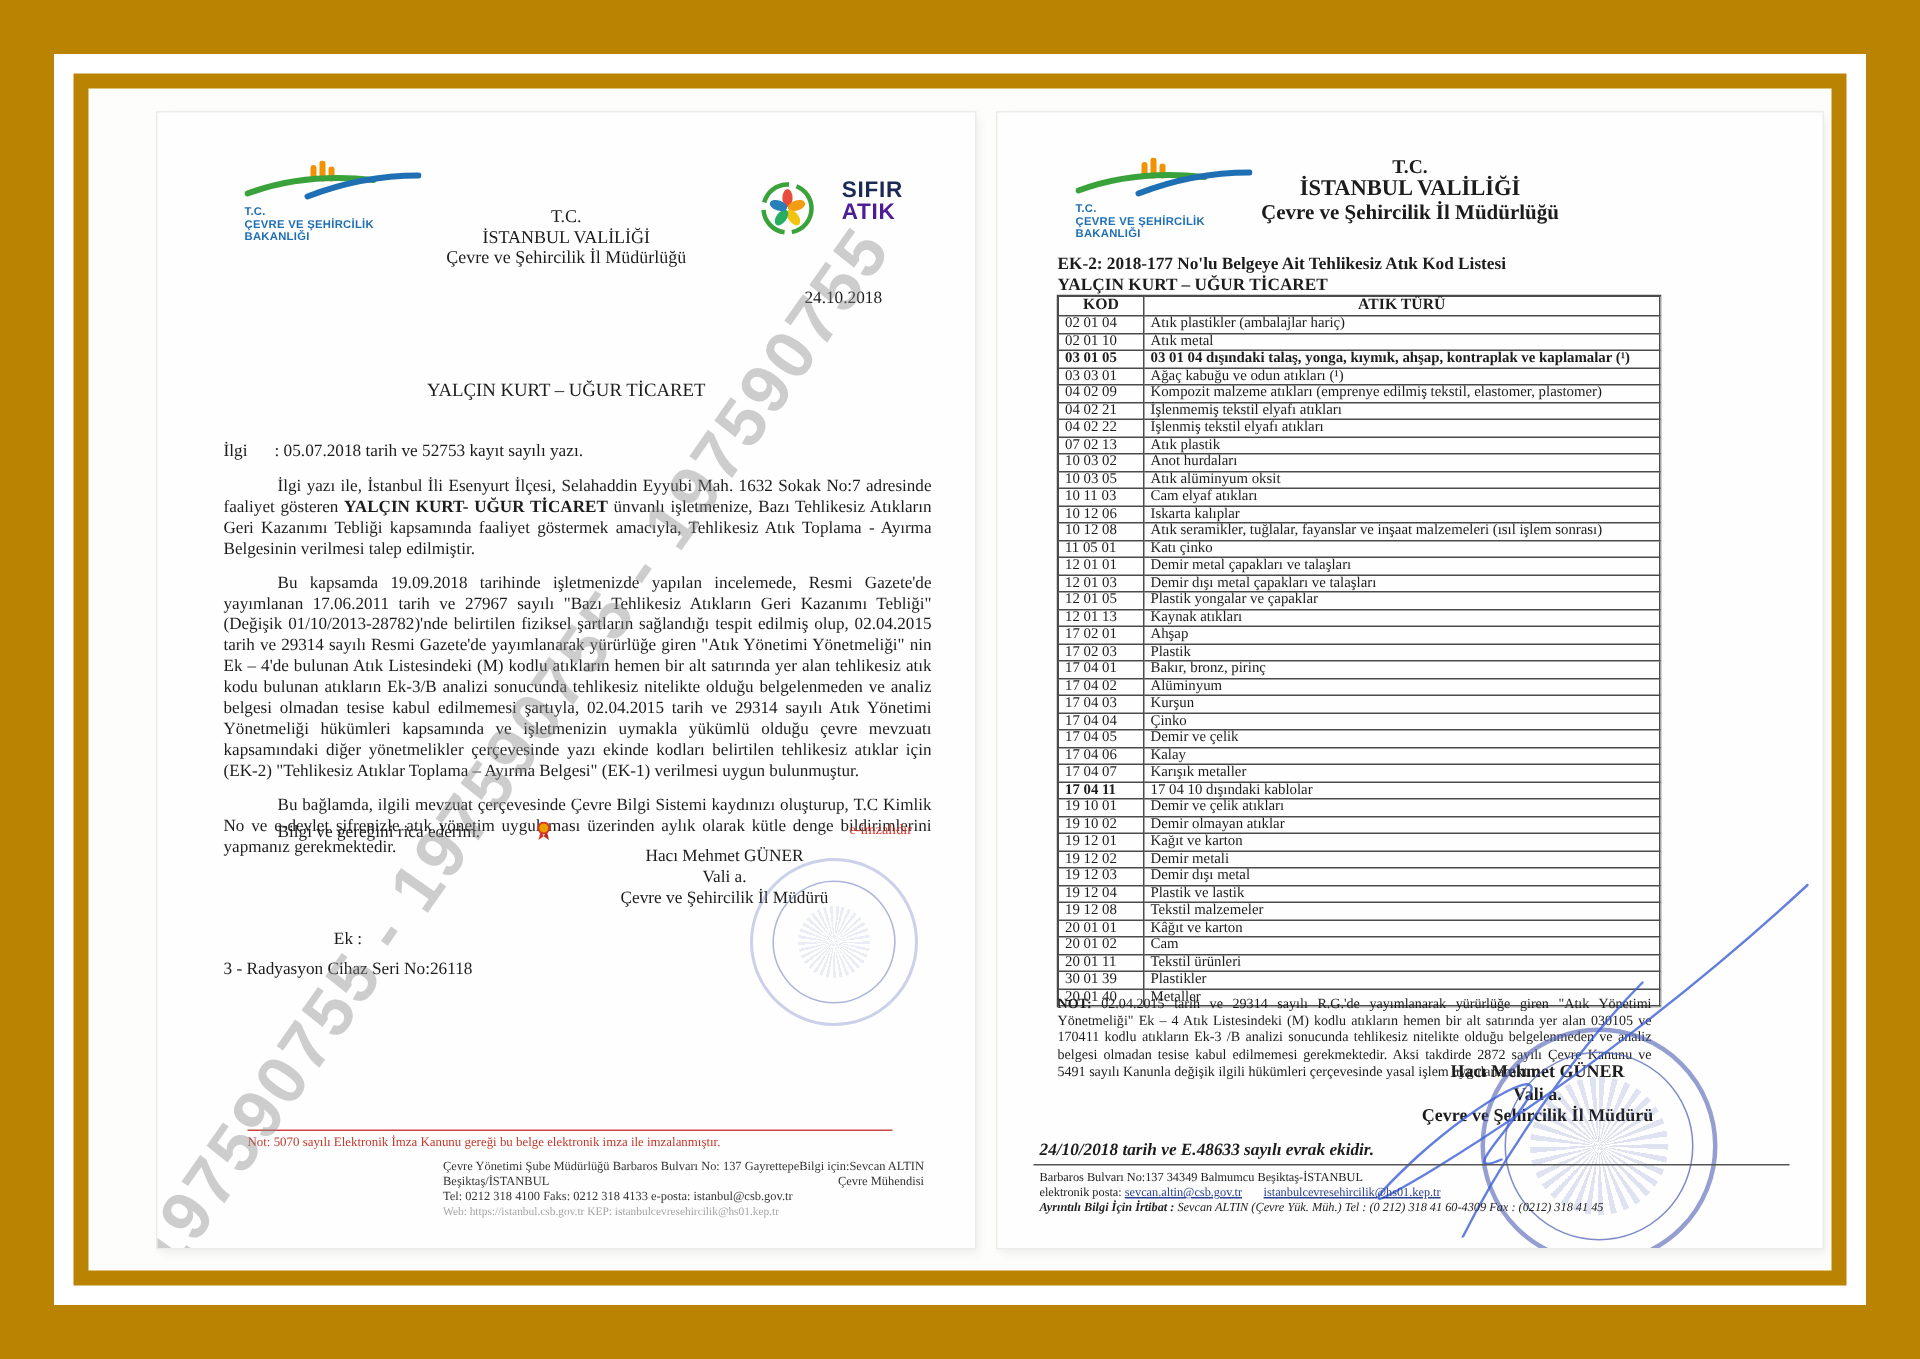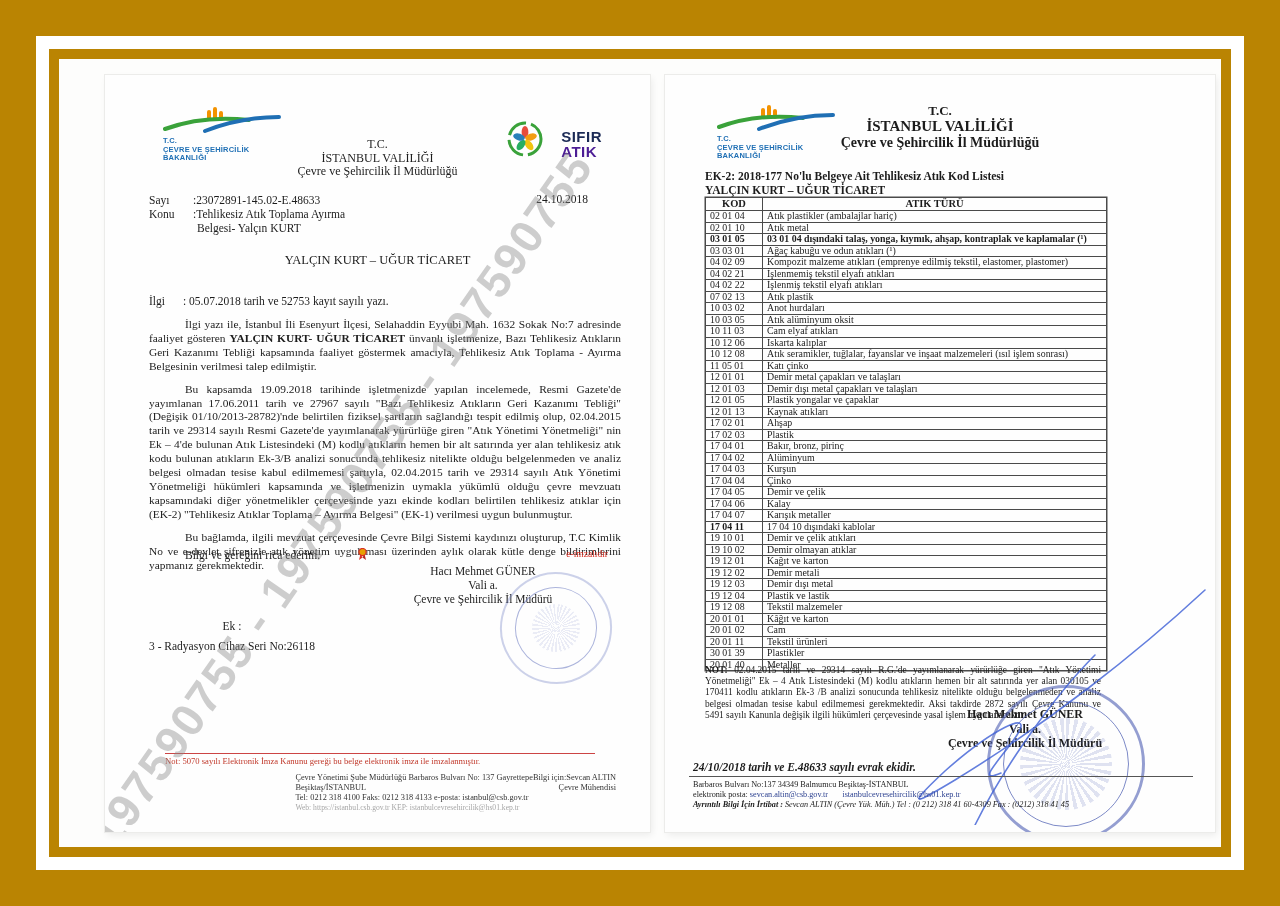--- a/index.html
+++ b/index.html
@@ -10,21 +10,21 @@
   .scan-area { position:absolute; left:59px; top:59px; right:59px; bottom:59px; background:#fdfdfc; }
 
   .page { position:absolute; top:16px; height:757px; background:#fefefe; box-shadow:0 0 0 1px #ececea, 2px 3px 7px rgba(0,0,0,.07); overflow:hidden; }
   .page-left  { left:46px;  width:545px; }
   .page-right { left:606px; width:550px; }
 
   
   .ministry-logo { position:absolute; width:120px; }
   .ministry-logo .mark { display:block; }
   .ministry-logo .mtxt { font-family:"Liberation Sans", sans-serif; font-weight:bold; color:#1F6FB4; font-size:7.5px; line-height:8.5px; letter-spacing:.2px; }
-  .zw-logo { position:absolute; display:flex; align-items:flex-end; gap:16px; }
+  .zw-logo { position:absolute; display:flex; align-items:flex-start; gap:16px; }
   .zw-text div { font-family:"Liberation Sans", sans-serif; font-weight:bold; font-size:15px; line-height:15px; letter-spacing:.5px; }
   .zw-s { color:#1B2A55; } .zw-a { color:#4c1d95; }
 
   
   .lp-head { position:absolute; top:63px; left:0; width:100%; text-align:center; font-size:12px; line-height:13.5px; }
   .lp-meta { position:absolute; top:118px; left:44px; font-size:11.5px; line-height:14px; }
   .lp-meta .row { display:flex; }
   .lp-meta .lab { width:44px; }
   .lp-date { position:absolute; top:118px; right:62px; font-size:11.5px; }
   .lp-recip { position:absolute; top:176px; left:0; width:100%; text-align:center; font-size:12px; line-height:18px; }
@@ -58,21 +58,21 @@
   table.waste { position:absolute; top:122px; left:40px; width:402px; border-collapse:collapse; font-size:9.9px; }
   table.waste th, table.waste td { border:1px solid #4a4a4a; padding:0 4px; height:11.4px; line-height:10.5px; }
   table.waste th { font-weight:bold; font-size:10.5px; text-align:center; height:13px; }
   table.waste td.kod { width:57px; text-align:left; white-space:nowrap; }
   table.waste { box-shadow:0 0 0 .5px #4a4a4a; }
   .rp-note { position:absolute; top:590px; left:40px; width:396px; font-size:9.4px; line-height:11.2px; text-align:justify; }
   .rp-sign { position:absolute; top:632px; left:210px; width:300px; text-align:center; font-weight:bold; font-size:12px; line-height:14.5px; }
   .rp-evrak { position:absolute; top:686px; left:28px; font-weight:bold; font-style:italic; font-size:11.5px; }
   .rp-rule { position:absolute; top:701px; left:24px; right:22px; border-top:1.5px solid #555; }
   .rp-footer { position:absolute; top:705px; left:28px; right:24px; font-size:8.2px; line-height:10px; color:#222; }
-  .rp-footer .link { color:#2a3f8f; }
+  .rp-footer .link { color:#2a3f8f; text-decoration:underline; }
   .rp-footer .l3 { font-style:italic; }
   .sig-svg { position:absolute; left:140px; top:500px; pointer-events:none; }
 </style>
 </head>
 <body>
 
 <div id="canvas">
   <div class="mat-white"></div>
   <div class="mat-gold"></div>
   <div class="scan-area">
@@ -106,34 +106,20 @@
           <ellipse cx="24" cy="26" rx="3.4" ry="6" fill="#f1c40f" transform="rotate(144 24 26)"></ellipse>
           <ellipse cx="16" cy="26" rx="3.4" ry="6" fill="#27ae60" transform="rotate(216 16 26)"></ellipse>
           <ellipse cx="14" cy="18" rx="3.4" ry="6" fill="#2980b9" transform="rotate(288 14 18)"></ellipse>
         </svg>
         <div class="zw-text">
           <div class="zw-s">SIFIR</div>
           <div class="zw-a">ATIK</div>
         </div>
       </div>
 
-      <div class="lp-meta">
-        <div class="row">
-          <span class="lab">Sayı</span>
-          <span>:23072891-145.02-E.48633</span>
-        </div>
-        <div class="row">
-          <span class="lab">Konu</span>
-          <span>:Tehlikesiz Atık Toplama Ayırma</span>
-        </div>
-        <div class="row">
-          <span class="lab"></span>
-          <span style="padding-left:4px">Belgesi- Yalçın KURT</span>
-        </div>
-      </div>
       <div class="lp-date">24.10.2018</div>
 
       <div class="lp-recip">
         <div style="font-size:12.5px">YALÇIN KURT – UĞUR TİCARET</div>
       </div>
 
       <div class="lp-ilgi">
         <span style="display:inline-block;width:34px">İlgi</span><span>: 05.07.2018 tarih ve 52753 kayıt sayılı yazı.</span>
       </div>
 

